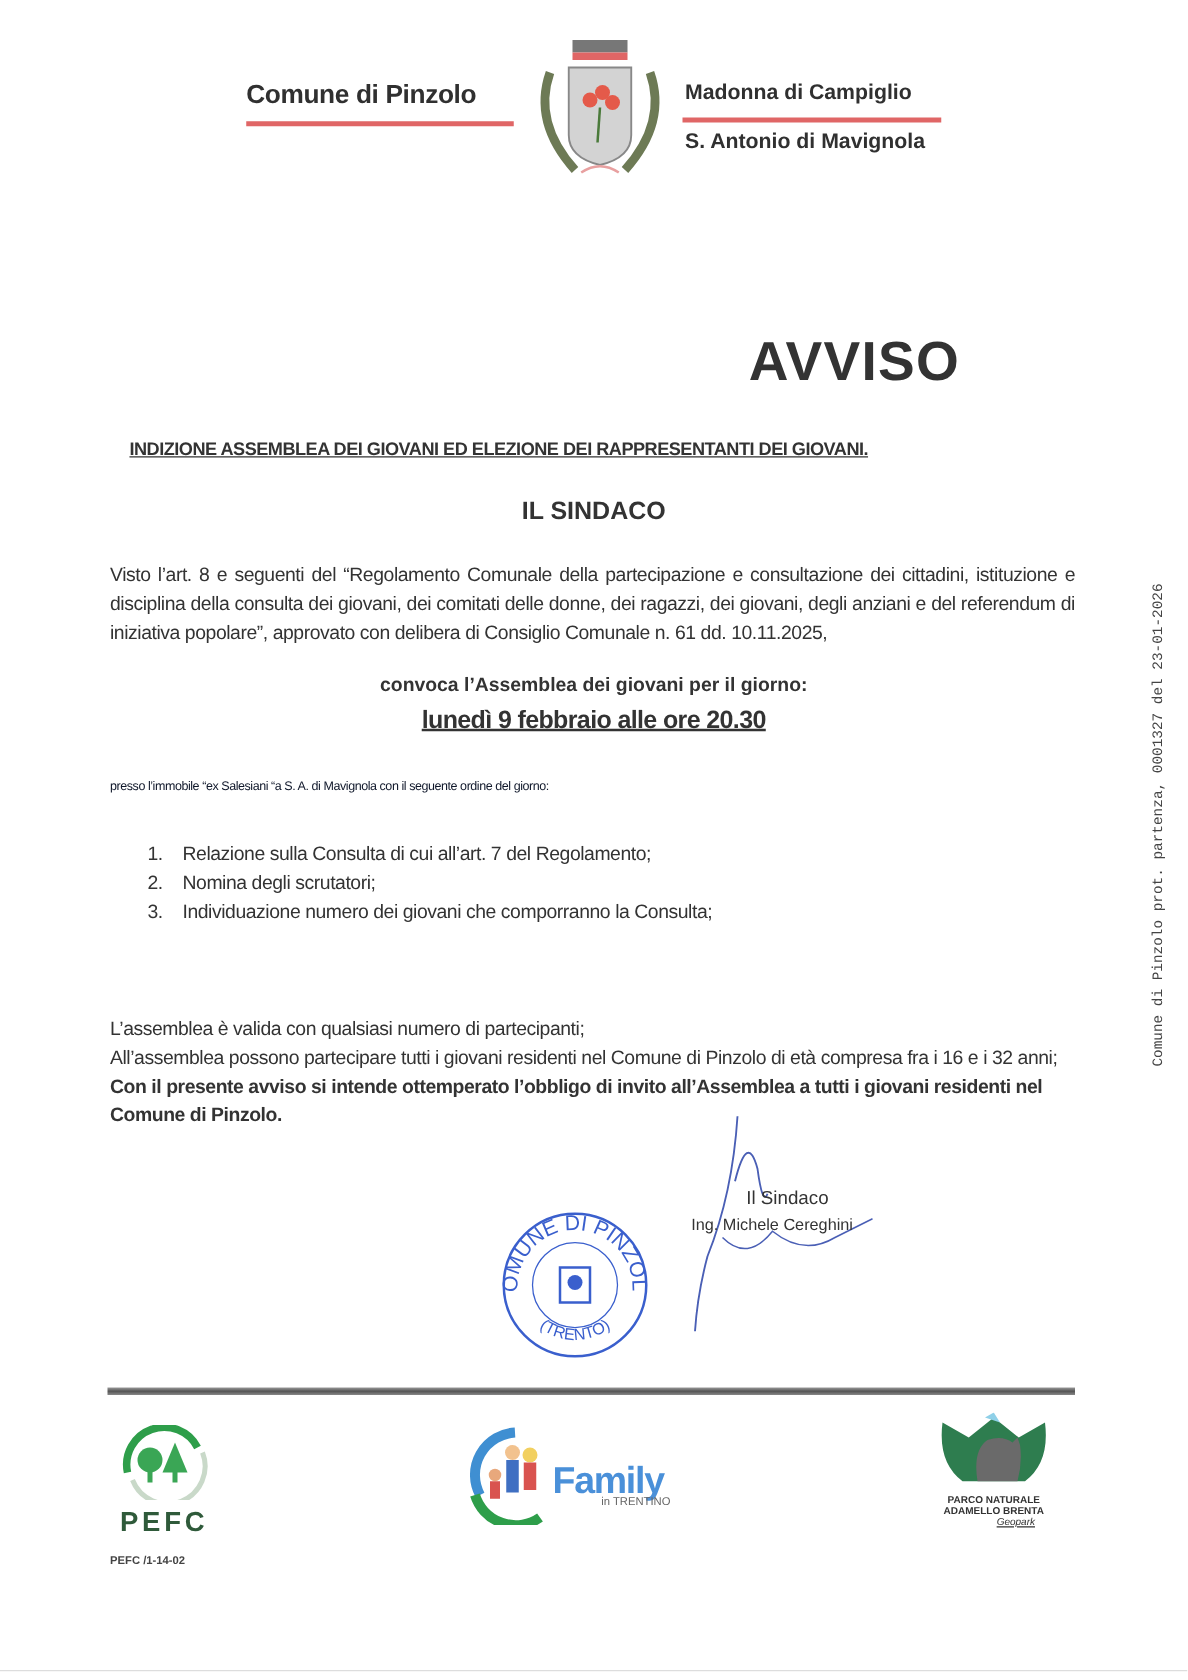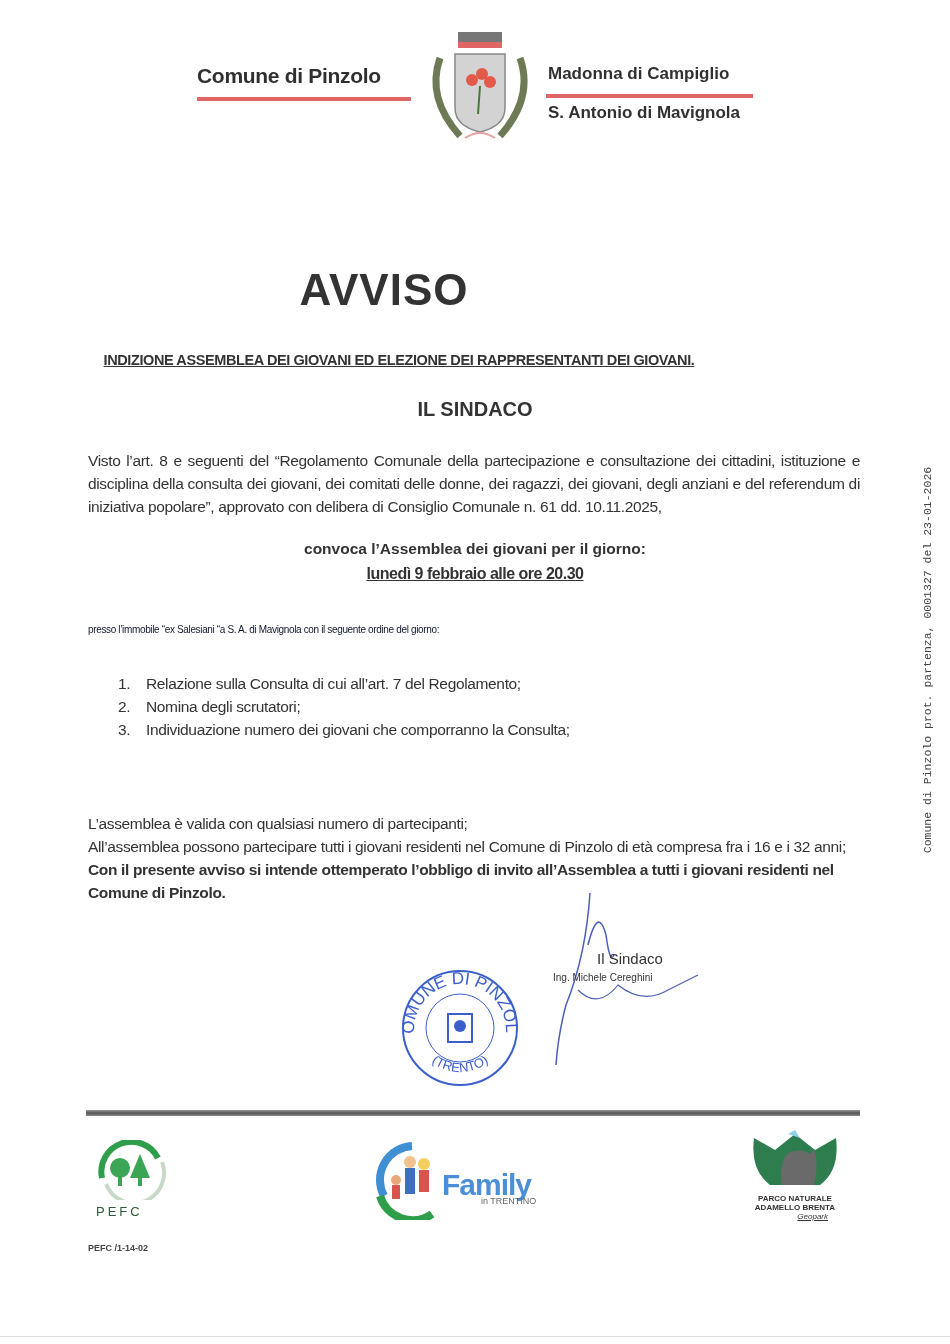--- a/index.html
+++ b/index.html
@@ -3,33 +3,33 @@
 <meta charset="utf-8">
 <style>
   html, body { margin:0; padding:0; background:#fff; }
   body { width:950px; height:1344px; position:relative; overflow:hidden;
          font-family:"Liberation Sans", sans-serif; color:#2a2a2a; }
   .abs { position:absolute; }
   .hdr-left { left:197px; top:64px; font-size:21px; font-weight:bold; color:#303030; letter-spacing:-0.3px; }
   .redline { height:4px; background:#e06666; }
   .hdr-r1 { left:548px; top:64px; font-size:17px; font-weight:bold; color:#303030; }
   .hdr-r2 { left:548px; top:103px; font-size:17px; font-weight:bold; color:#303030; }
-  .title { left:0; width:768px; text-align:center; top:265px; font-size:44px; font-weight:bold; color:#333; letter-spacing:1px; }
+  .title { left:0; width:768px; text-align:right; top:265px; font-size:44px; font-weight:bold; color:#333; letter-spacing:1px; }
   .subtitle { left:0; width:798px; text-align:center; top:352px; font-size:14.5px; font-weight:bold; text-decoration:underline; color:#333; letter-spacing:-0.4px; }
   .sindaco { left:0; width:950px; text-align:center; top:398px; font-size:20px; font-weight:bold; color:#333; }
   .para { left:88px; width:772px; top:449px; font-size:15.5px; line-height:23px; text-align:justify; color:#333; letter-spacing:-0.35px; }
   .convoca { left:0; width:950px; text-align:center; top:540px; font-size:15.5px; font-weight:bold; color:#333; }
-  .date { left:0; width:950px; text-align:center; top:565px; font-size:16px; font-weight:bold; text-decoration:underline; color:#333; letter-spacing:-0.5px; }
+  .date { left:0; width:950px; text-align:center; top:565px; font-size:20px; font-weight:bold; text-decoration:underline; color:#333; letter-spacing:-0.5px; }
   .presso { left:88px; top:624px; font-size:10px; color:#0f172a; letter-spacing:-0.35px; }
   .odg { left:118px; top:672px; font-size:15.5px; line-height:23px; color:#333; letter-spacing:-0.35px; margin:0; padding:0; list-style:none; }
   .odg li span.num { display:inline-block; width:28px; }
   .closing { left:88px; width:772px; top:812px; font-size:15.5px; line-height:23px; color:#333; letter-spacing:-0.35px; }
   .closing .bold { font-weight:bold; }
   .sig1 { left:597px; top:950px; font-size:15px; color:#333; }
-  .sig2 { left:553px; top:972px; font-size:10px; color:#333; }
+  .sig2 { left:553px; top:972px; font-size:13px; color:#333; }
   .side { left:912px; top:440px; width:30px; height:440px; }
   .side-text { position:absolute; left:50%; top:50%; transform:translate(-50%,-50%) rotate(-90deg); white-space:nowrap; font-family:"Liberation Mono", monospace; font-size:11.5px; color:#444; }
   .footline { left:86px; top:1110px; width:774px; height:6px; background:linear-gradient(#999,#555,#888); }
   .pefc-code { left:88px; top:1243px; font-size:9px; font-weight:bold; color:#444; }
   .scanline { left:0; top:1336px; width:950px; height:1px; background:#ddd; }
 </style>
 </head>
 <body>
 
 <div class="abs hdr-left">Comune di Pinzolo</div>
@@ -103,21 +103,21 @@
 
 <div class="abs" style="left:92px; top:1140px; width:80px; height:80px;">
   <svg width="80" height="60" viewBox="0 0 80 60">
     <path d="M10 38 A30 30 0 0 1 66 18" stroke="#2e9e4a" stroke-width="6" fill="none"></path>
     <path d="M70 22 A30 30 0 0 1 14 44" stroke="#c9d9c9" stroke-width="4" fill="none"></path>
     <circle cx="28" cy="28" r="10" fill="#3aa655"></circle>
     <rect x="26" y="34" width="4" height="12" fill="#3aa655"></rect>
     <polygon points="48,14 38,38 58,38" fill="#3aa655"></polygon>
     <rect x="46" y="36" width="4" height="10" fill="#3aa655"></rect>
   </svg>
-  <div style="font-size:13px; font-weight:normal; letter-spacing:3px; color:#2f5a3a; margin-left:4px;">PEFC</div>
+  <div style="font-size:22px; font-weight:bold; letter-spacing:3px; color:#2f5a3a; margin-left:4px;">PEFC</div>
 </div>
 
 <div class="abs" style="left:372px; top:1140px; width:170px; height:80px;">
   <svg width="80" height="80" viewBox="0 0 80 80" style="position:absolute; left:0; top:0;">
     <path d="M40 6 A34 34 0 0 0 12 56" stroke="#3f8fd2" stroke-width="8" fill="none"></path>
     <path d="M8 56 A34 34 0 0 0 60 74" stroke="#2e9e4a" stroke-width="8" fill="none"></path>
     <circle cx="38" cy="22" r="6" fill="#f2c28e"></circle>
     <rect x="33" y="28" width="10" height="26" fill="#3f6fc2"></rect>
     <circle cx="52" cy="24" r="6" fill="#f2d060"></circle>
     <rect x="47" y="30" width="10" height="22" fill="#d9534f"></rect>

